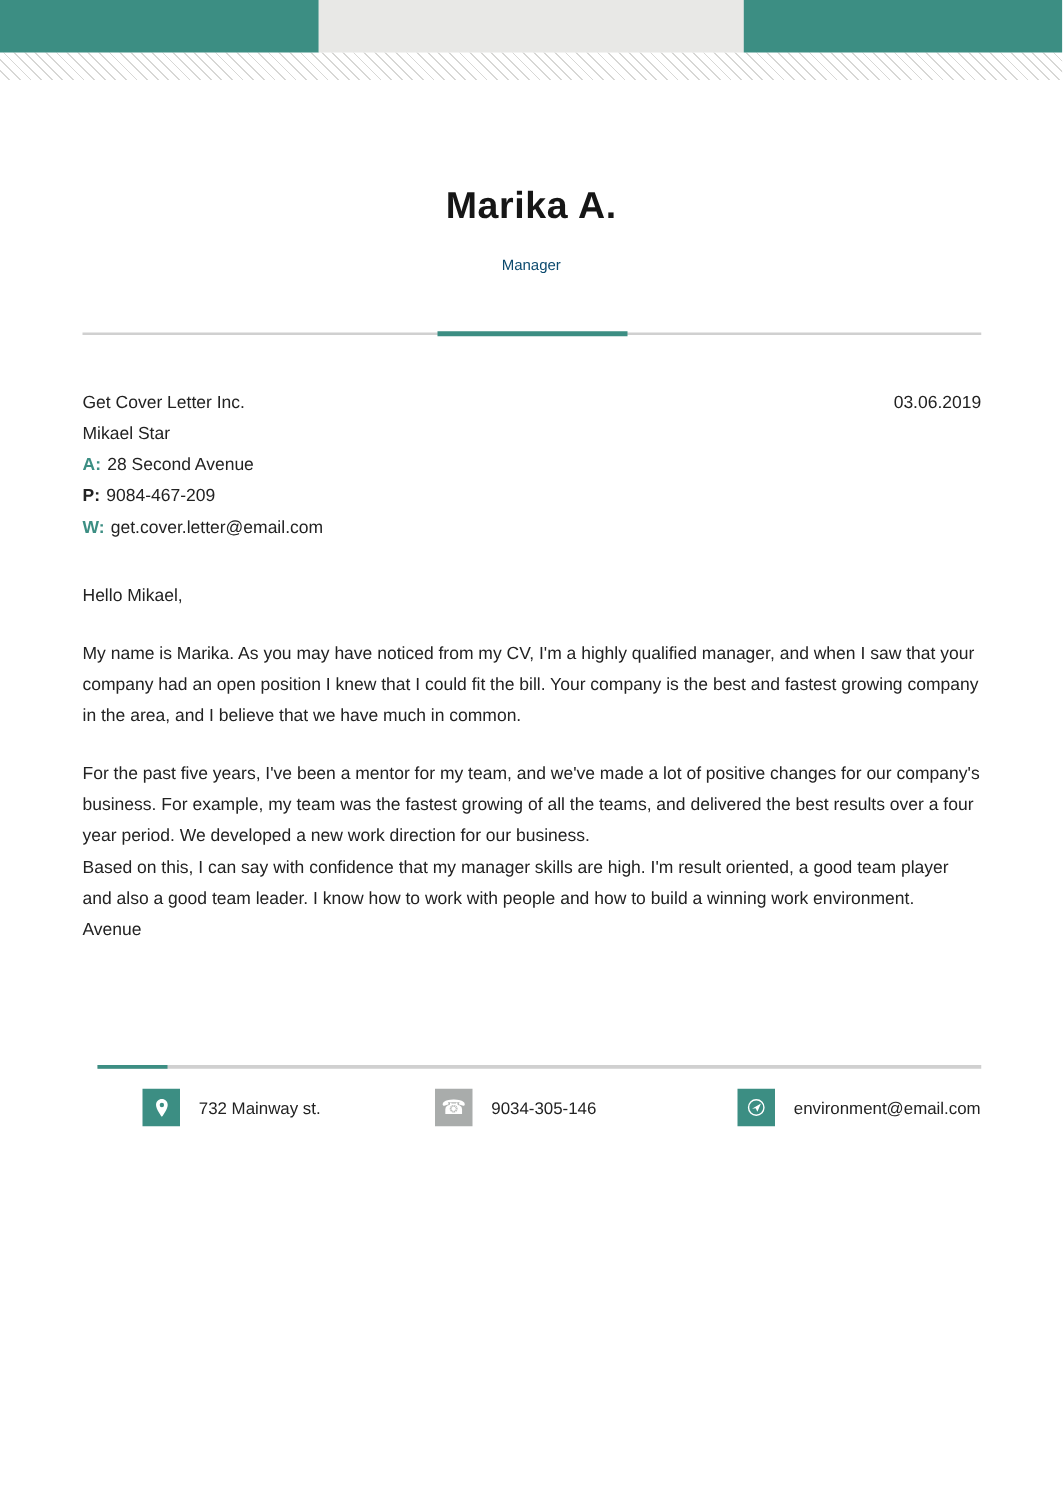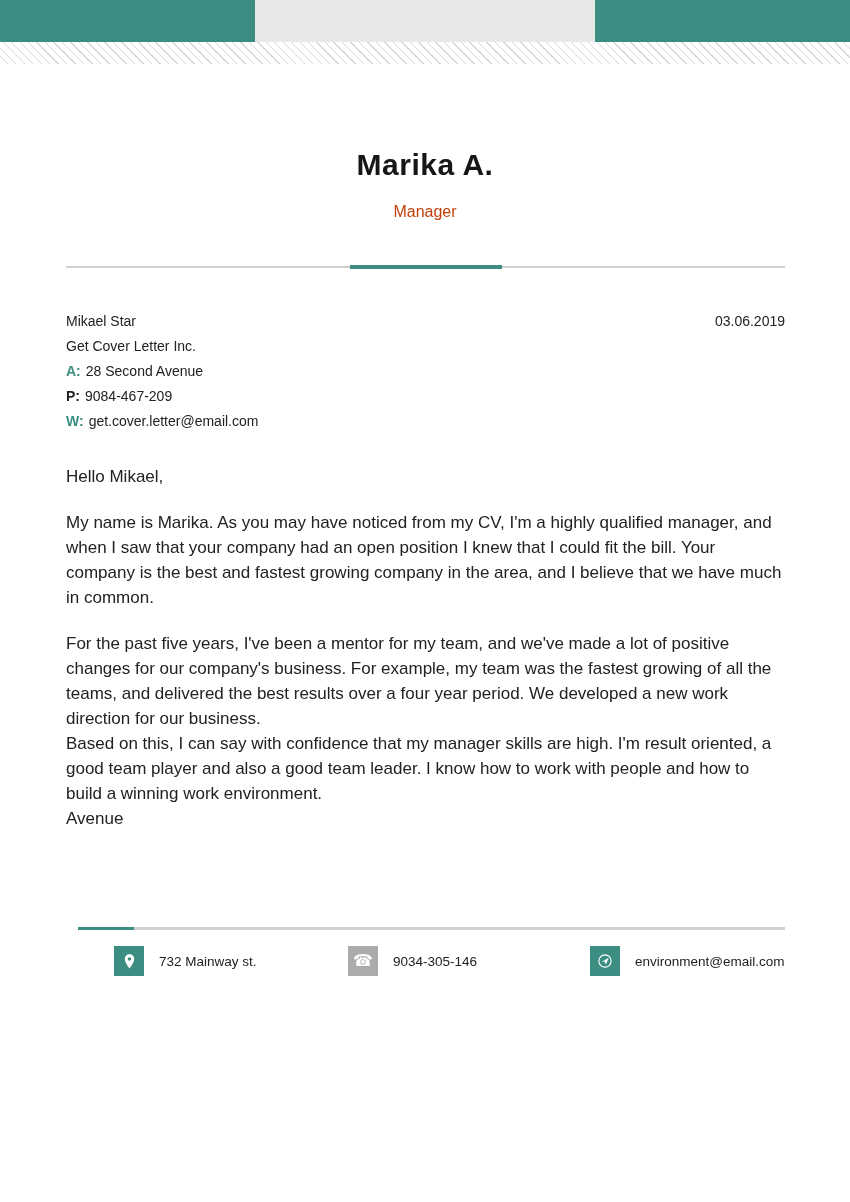--- a/index.html
+++ b/index.html
@@ -37,23 +37,23 @@
     text-align: center;
     font-size: 30px;
     line-height: 36px;
     font-weight: 700;
     letter-spacing: 0.5px;
     color: #161616;
   }
   .page-subtitle {
     margin-top: 17px;
     text-align: center;
-    font-size: 16px;
+    font-size: 12px;
     line-height: 24px;
-    color: #c2410c;
+    color: #0c4a6e;
   }
 
   
   .divider { position: relative; height: 2px; background: var(--divider-gray, #D0D0D0); }
   .divider-top { margin: 42px 65px 0 66px; }
   .teal-seg {
     position: absolute; top: -1px; height: 4px;
     background: var(--accent-teal, #3C8E83);
   }
   .teal-seg.center { left: 50%; width: 152px; margin-left: -76px; }
@@ -67,21 +67,21 @@
     line-height: 25px;
   }
   .sender .date { position: absolute; right: 0; top: 0; }
   .sender .lbl { font-weight: 700; margin-right: 5px; }
   .sender .lbl.accent { color: var(--accent-teal, #3C8E83); }
   .sender .lbl.dark { color: #222222; }
 
   
   .letter-body {
     margin: 0 65px 0 66px;
-    font-size: 17px;
+    font-size: 14px;
     line-height: 25px;
   }
   .letter-body p { margin: 0; }
   .salutation { margin-top: 30px !important; }
   .para       { margin-top: 21px !important; }
   .para.cont  { margin-top: 0 !important; }
   .para.gap-lg{ margin-top: 45px !important; }
   .closing    { margin-top: 54px !important; }
   .signature  { margin-top: 0 !important; }
 
@@ -125,22 +125,22 @@
   <main>
     <h1 class="page-title">Marika A.</h1>
     <div class="page-subtitle">Manager</div>
 
     <div class="divider divider-top">
       <span class="teal-seg center"></span>
     </div>
 
     <section class="sender">
       <div class="date">03.06.2019</div>
+      <div class="sender-line">Get Cover Letter Inc.</div>
       <div class="sender-line">Mikael Star</div>
-      <div class="sender-line">Get Cover Letter Inc.</div>
       <div class="sender-line">
         <span class="lbl accent">A:</span><span>28 Second Avenue</span>
       </div>
       <div class="sender-line">
         <span class="lbl dark">P:</span><span>9084-467-209</span>
       </div>
       <div class="sender-line">
         <span class="lbl accent">W:</span><span>get.cover.letter@email.com</span>
       </div>
     </section>

